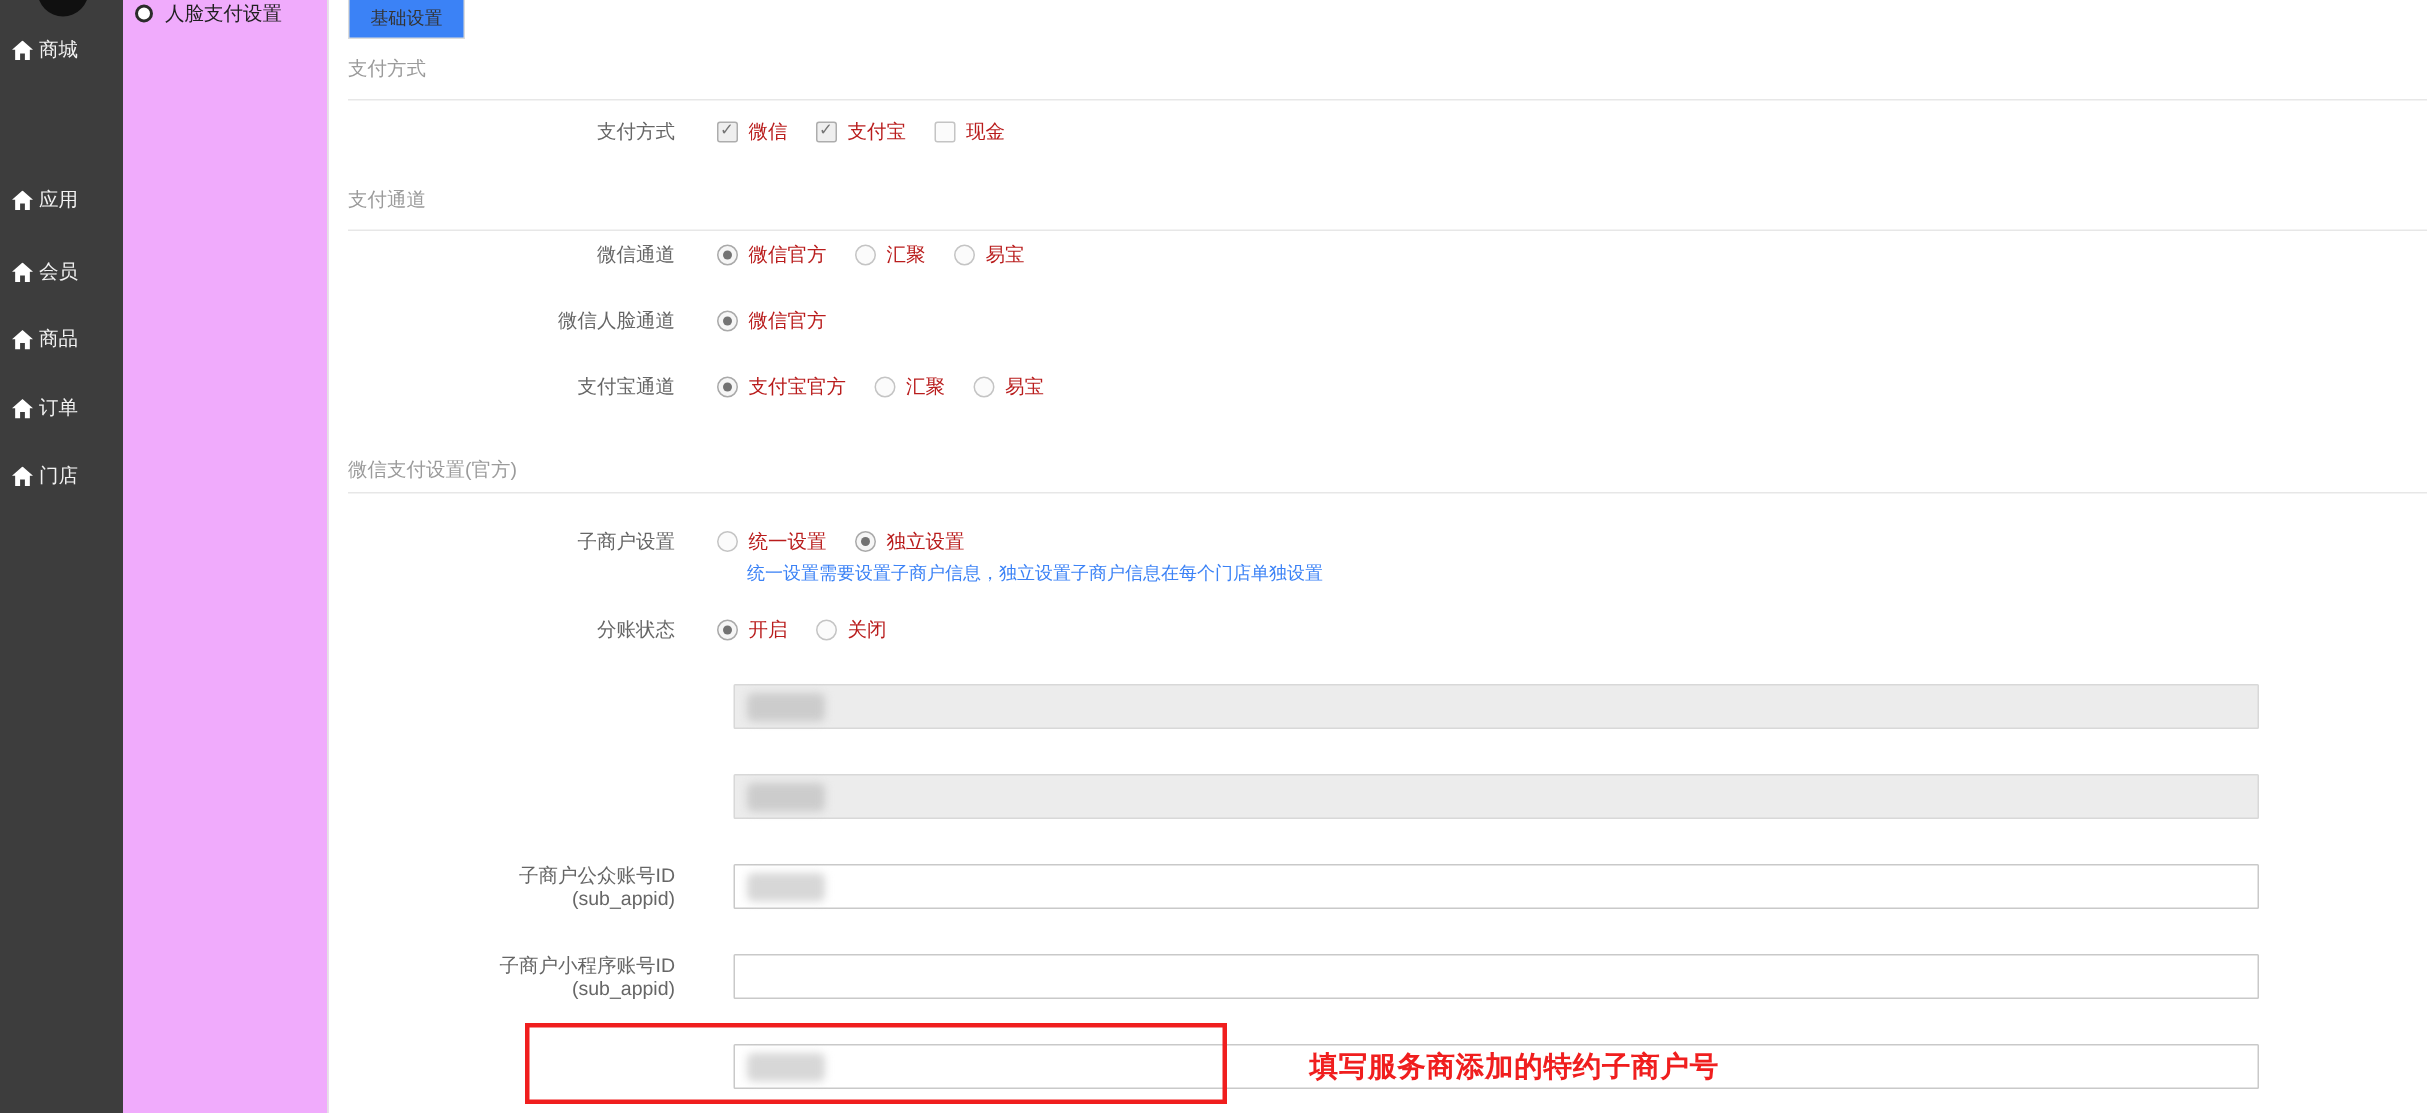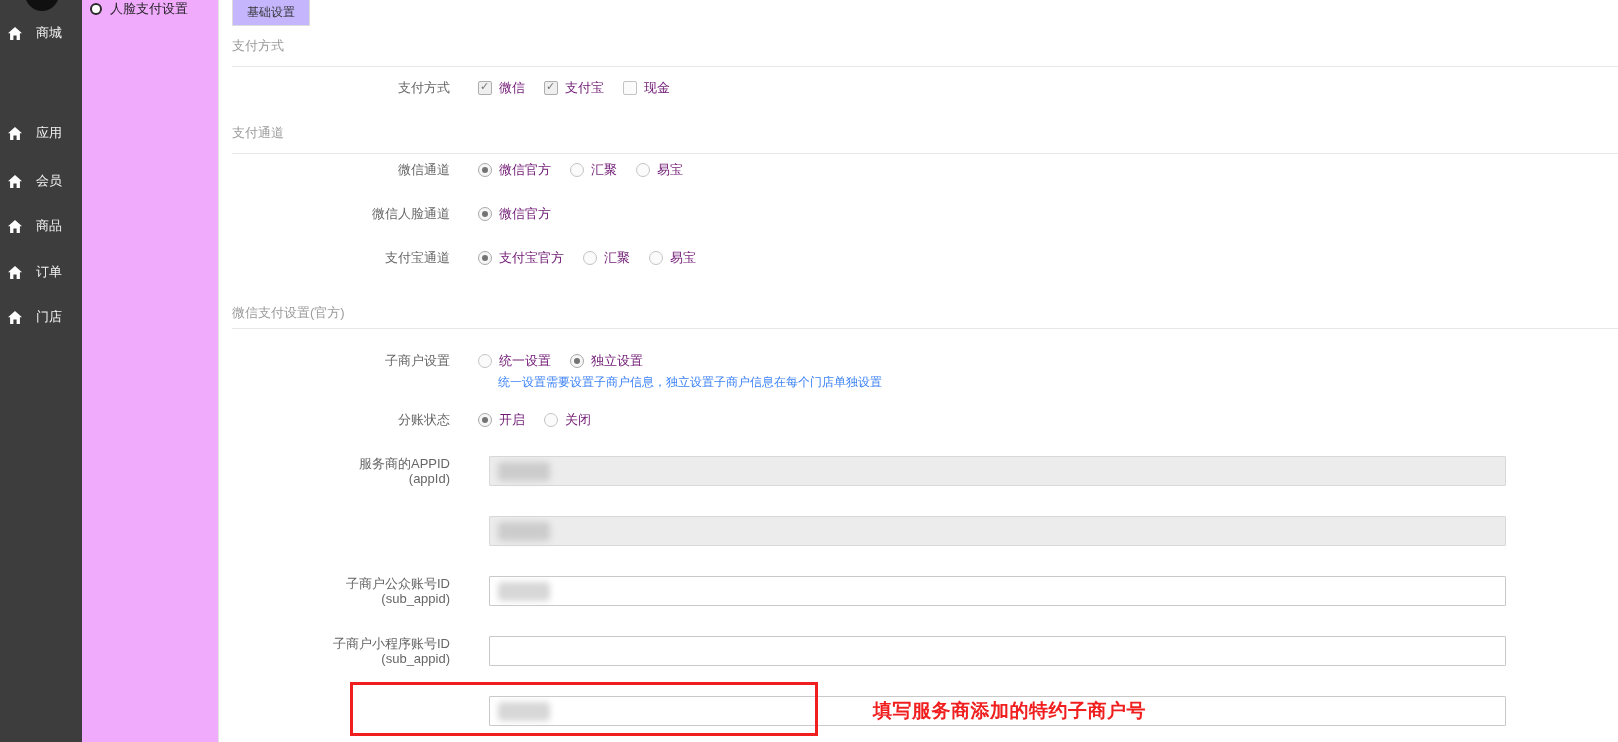--- a/index.html
+++ b/index.html
@@ -5,40 +5,40 @@
   html,body{margin:0;padding:0;}
   body{
     width:1618px;height:742px;position:relative;overflow:hidden;
     background:#ffffff;
     font-family:"Liberation Sans","DejaVu Sans",sans-serif;
     -webkit-font-smoothing:antialiased;
   }
   
   .nav{position:absolute;left:0;top:0;width:82px;height:742px;background:#3d3d3d;}
   .logo{position:absolute;left:25px;top:-23px;width:34px;height:34px;border-radius:50%;background:#101010;}
-  .nav-item{position:absolute;left:8px;height:20px;display:flex;align-items:center;gap:14px;
+  .nav-item{position:absolute;left:8px;height:20px;display:flex;align-items:center;gap:4px;
     color:#f2f2f2;font-size:13px;cursor:pointer;white-space:nowrap;}
   .nav-item svg{display:block;flex:0 0 auto;}
   
   .submenu{position:absolute;left:82px;top:0;width:136px;height:742px;background:#f0abfc;border-right:1px solid #e2e2e2;}
   .submenu-item{position:absolute;left:8px;top:0;height:18px;display:flex;align-items:center;gap:8px;
     color:#1f1f1f;font-size:13px;cursor:pointer;white-space:nowrap;}
   .ring{width:8px;height:8px;border:2px solid #2b2b2b;border-radius:50%;background:#fff;flex:0 0 auto;}
   
   .tab{position:absolute;left:232px;top:0;height:25px;line-height:25px;padding:0 14px;
-    background:#c4b5fd;border:1px solid #dcdcdc;border-top:none;font-size:12px;color:#333;cursor:pointer;}
+    background:#3b82f6;border:1px solid #dcdcdc;border-top:none;font-size:12px;color:#333;cursor:pointer;}
   .section-title{position:absolute;left:232px;font-size:13px;color:#9b9b9b;white-space:nowrap;}
   .sep{position:absolute;left:232px;right:0;height:1px;background:#e7e7e7;}
   .row{position:absolute;left:0;width:100%;height:20px;}
   .flabel{position:absolute;left:210px;width:240px;text-align:right;font-size:13px;color:#666;
     line-height:20px;white-space:nowrap;}
   .flabel.two{line-height:15px;top:0;}
   .flabel.two span{display:block;}
   .controls{position:absolute;left:478px;top:0;display:flex;align-items:center;height:20px;}
-  .opt{display:inline-flex;align-items:center;gap:7px;margin-right:19px;font-size:13px;color:#701a75;cursor:pointer;}
+  .opt{display:inline-flex;align-items:center;gap:7px;margin-right:19px;font-size:13px;color:#b91c1c;cursor:pointer;}
   .cb,.rd{width:12px;height:12px;border:1px solid #c4c4c4;background:#fbfbfb;display:inline-block;
     position:relative;box-sizing:content-box;flex:0 0 auto;}
   .cb{border-radius:2px;}
   .rd{border-radius:50%;}
   .cb.checked{background:#efefef;border-color:#adadad;}
   .cb.checked::after{content:"✓";position:absolute;left:1px;top:-2px;font-size:11px;color:#757575;font-weight:bold;}
   .rd.checked{background:#f6f6f6;border-color:#a9a9a9;}
   .rd.checked::after{content:"";position:absolute;left:3px;top:3px;width:6px;height:6px;border-radius:50%;background:#737373;}
   .hint{position:absolute;left:498px;font-size:12px;color:#3b82f6;white-space:nowrap;font-family:Liberation Serif, serif;}
   .input{position:absolute;left:489px;width:1017px;height:30px;box-sizing:border-box;
@@ -204,24 +204,20 @@
         <span>开启</span>
       </label>
       <label class="opt">
         <span class="rd"></span>
         <span>关闭</span>
       </label>
     </div>
   </div>
 
   <div class="row" style="top:456px;height:30px">
-    <div class="flabel two">
-      <span>服务商的APPID</span>
-      <span>(appId)</span>
-    </div>
     <div class="input disabled">
       <span class="mask"></span>
     </div>
   </div>
 
   <div class="row" style="top:516px;height:30px">
     <div class="input disabled">
       <span class="mask"></span>
     </div>
   </div>

